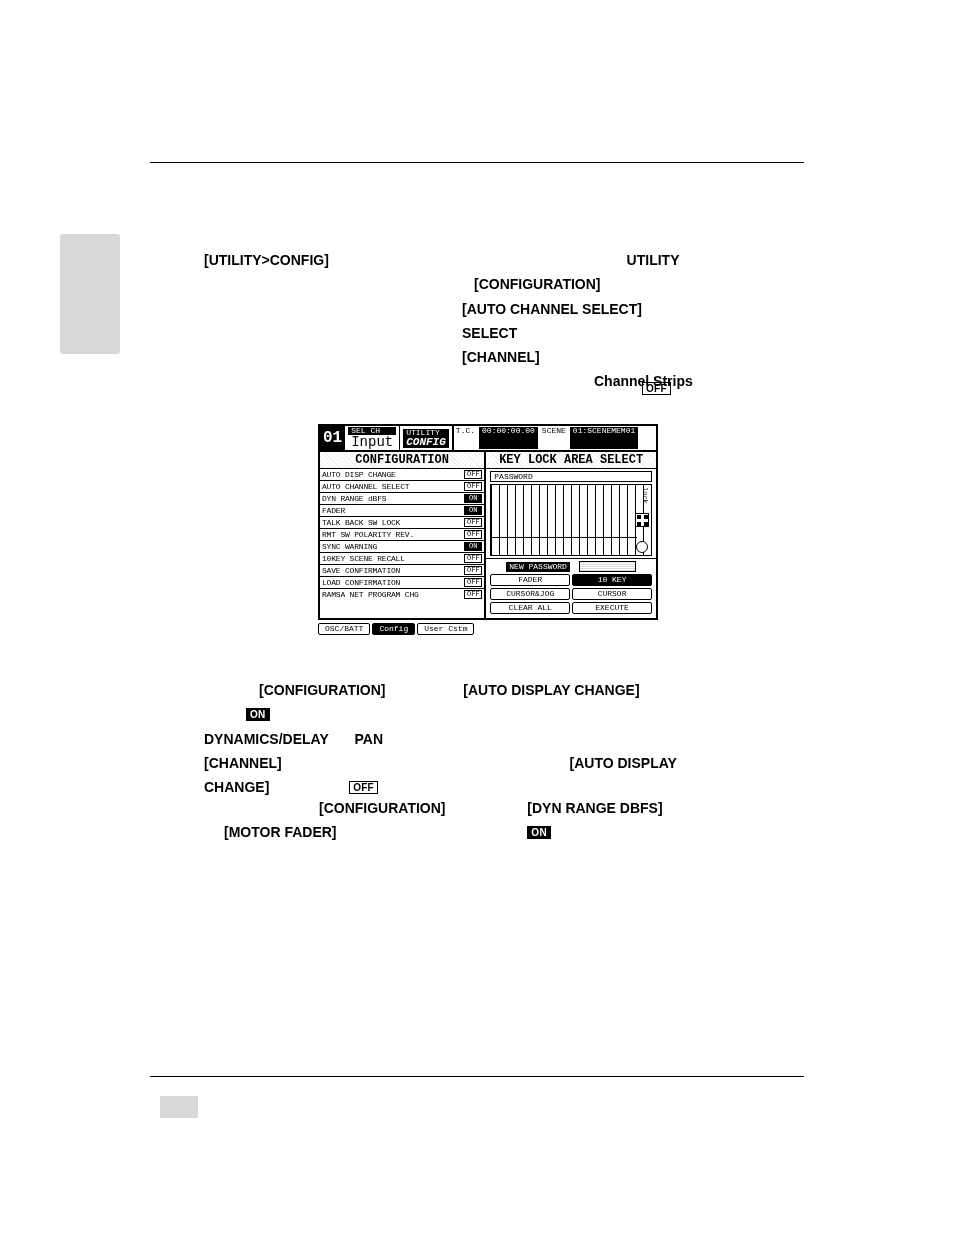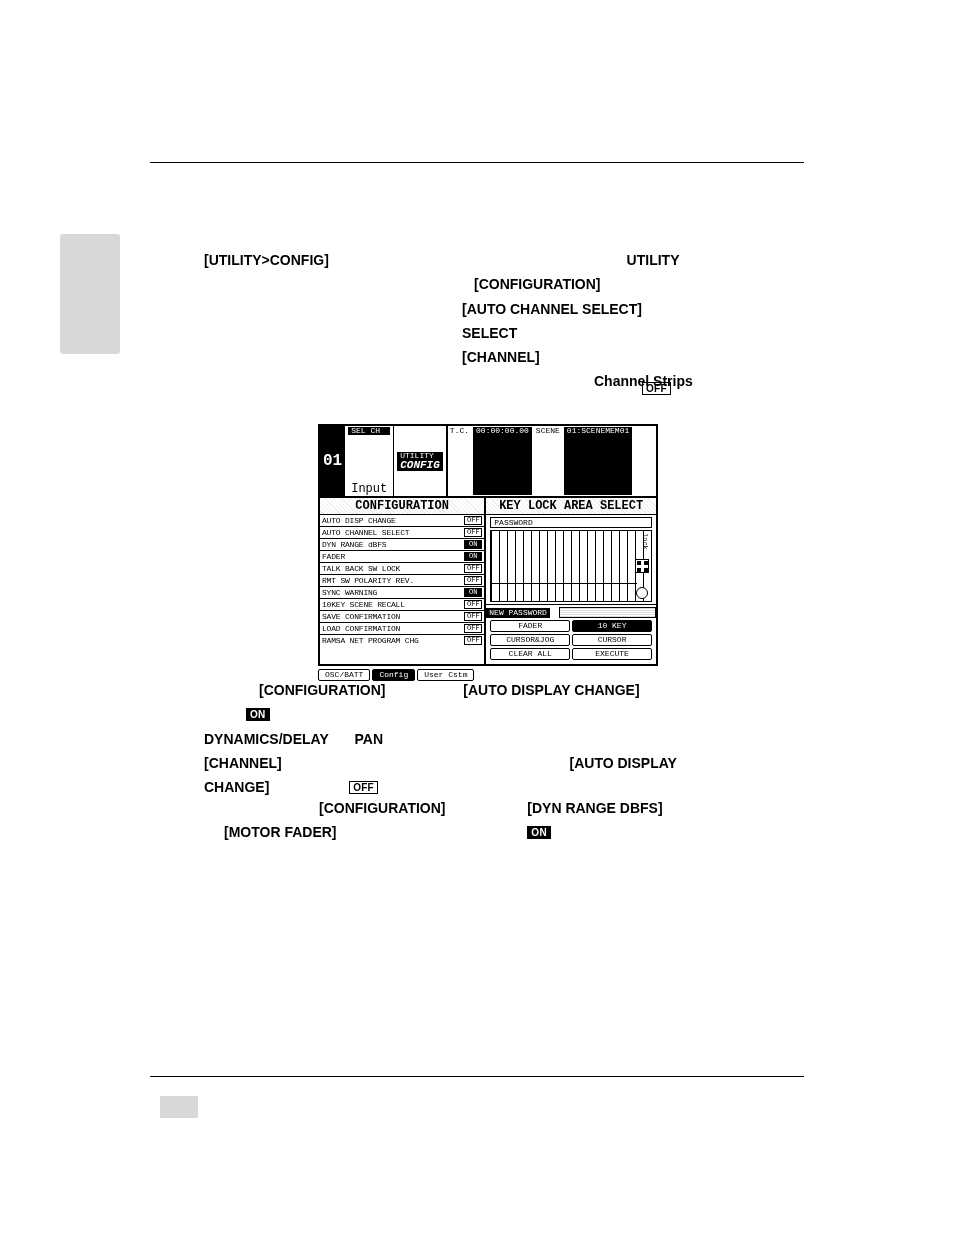--- a/index.html
+++ b/index.html
@@ -111,23 +111,22 @@
     justify-content: flex-start;
     padding: 1px 3px;
   }
   .lcd-selch .l1 {
     background: #000;
     color: #fff;
     padding: 0 3px;
     font-size: 8px;
   }
   .lcd-selch .l2 {
-    font-size: 12px;
+    font-size: 14px;
     padding: 0 3px;
-    margin-top: 48px;
   }
   .lcd-util {
     display: flex;
     flex-direction: column;
     justify-content: center;
     padding: 1px 3px;
     border-right: 2px solid #000;
   }
   .lcd-util .u1 {
     background: #000;
@@ -248,21 +247,21 @@
     background-position: 1px 1px, 8px 1px, 1px 8px, 8px 8px;
     background-repeat:no-repeat;
   }
   .mixer-lock {
     position:absolute;
     right:3px; top:2px;
     font-size:7px;
     writing-mode: vertical-rl;
   }
   .newpwd {
-    margin: 2px 0;
+    margin: 2px 20px;
     display: flex;
     align-items: center;
     gap: 9px;
   }
   .newpwd .lbl {
     background: #000;
     color: #fff;
     font-size: 8px;
     padding: 1px 3px;
   }

